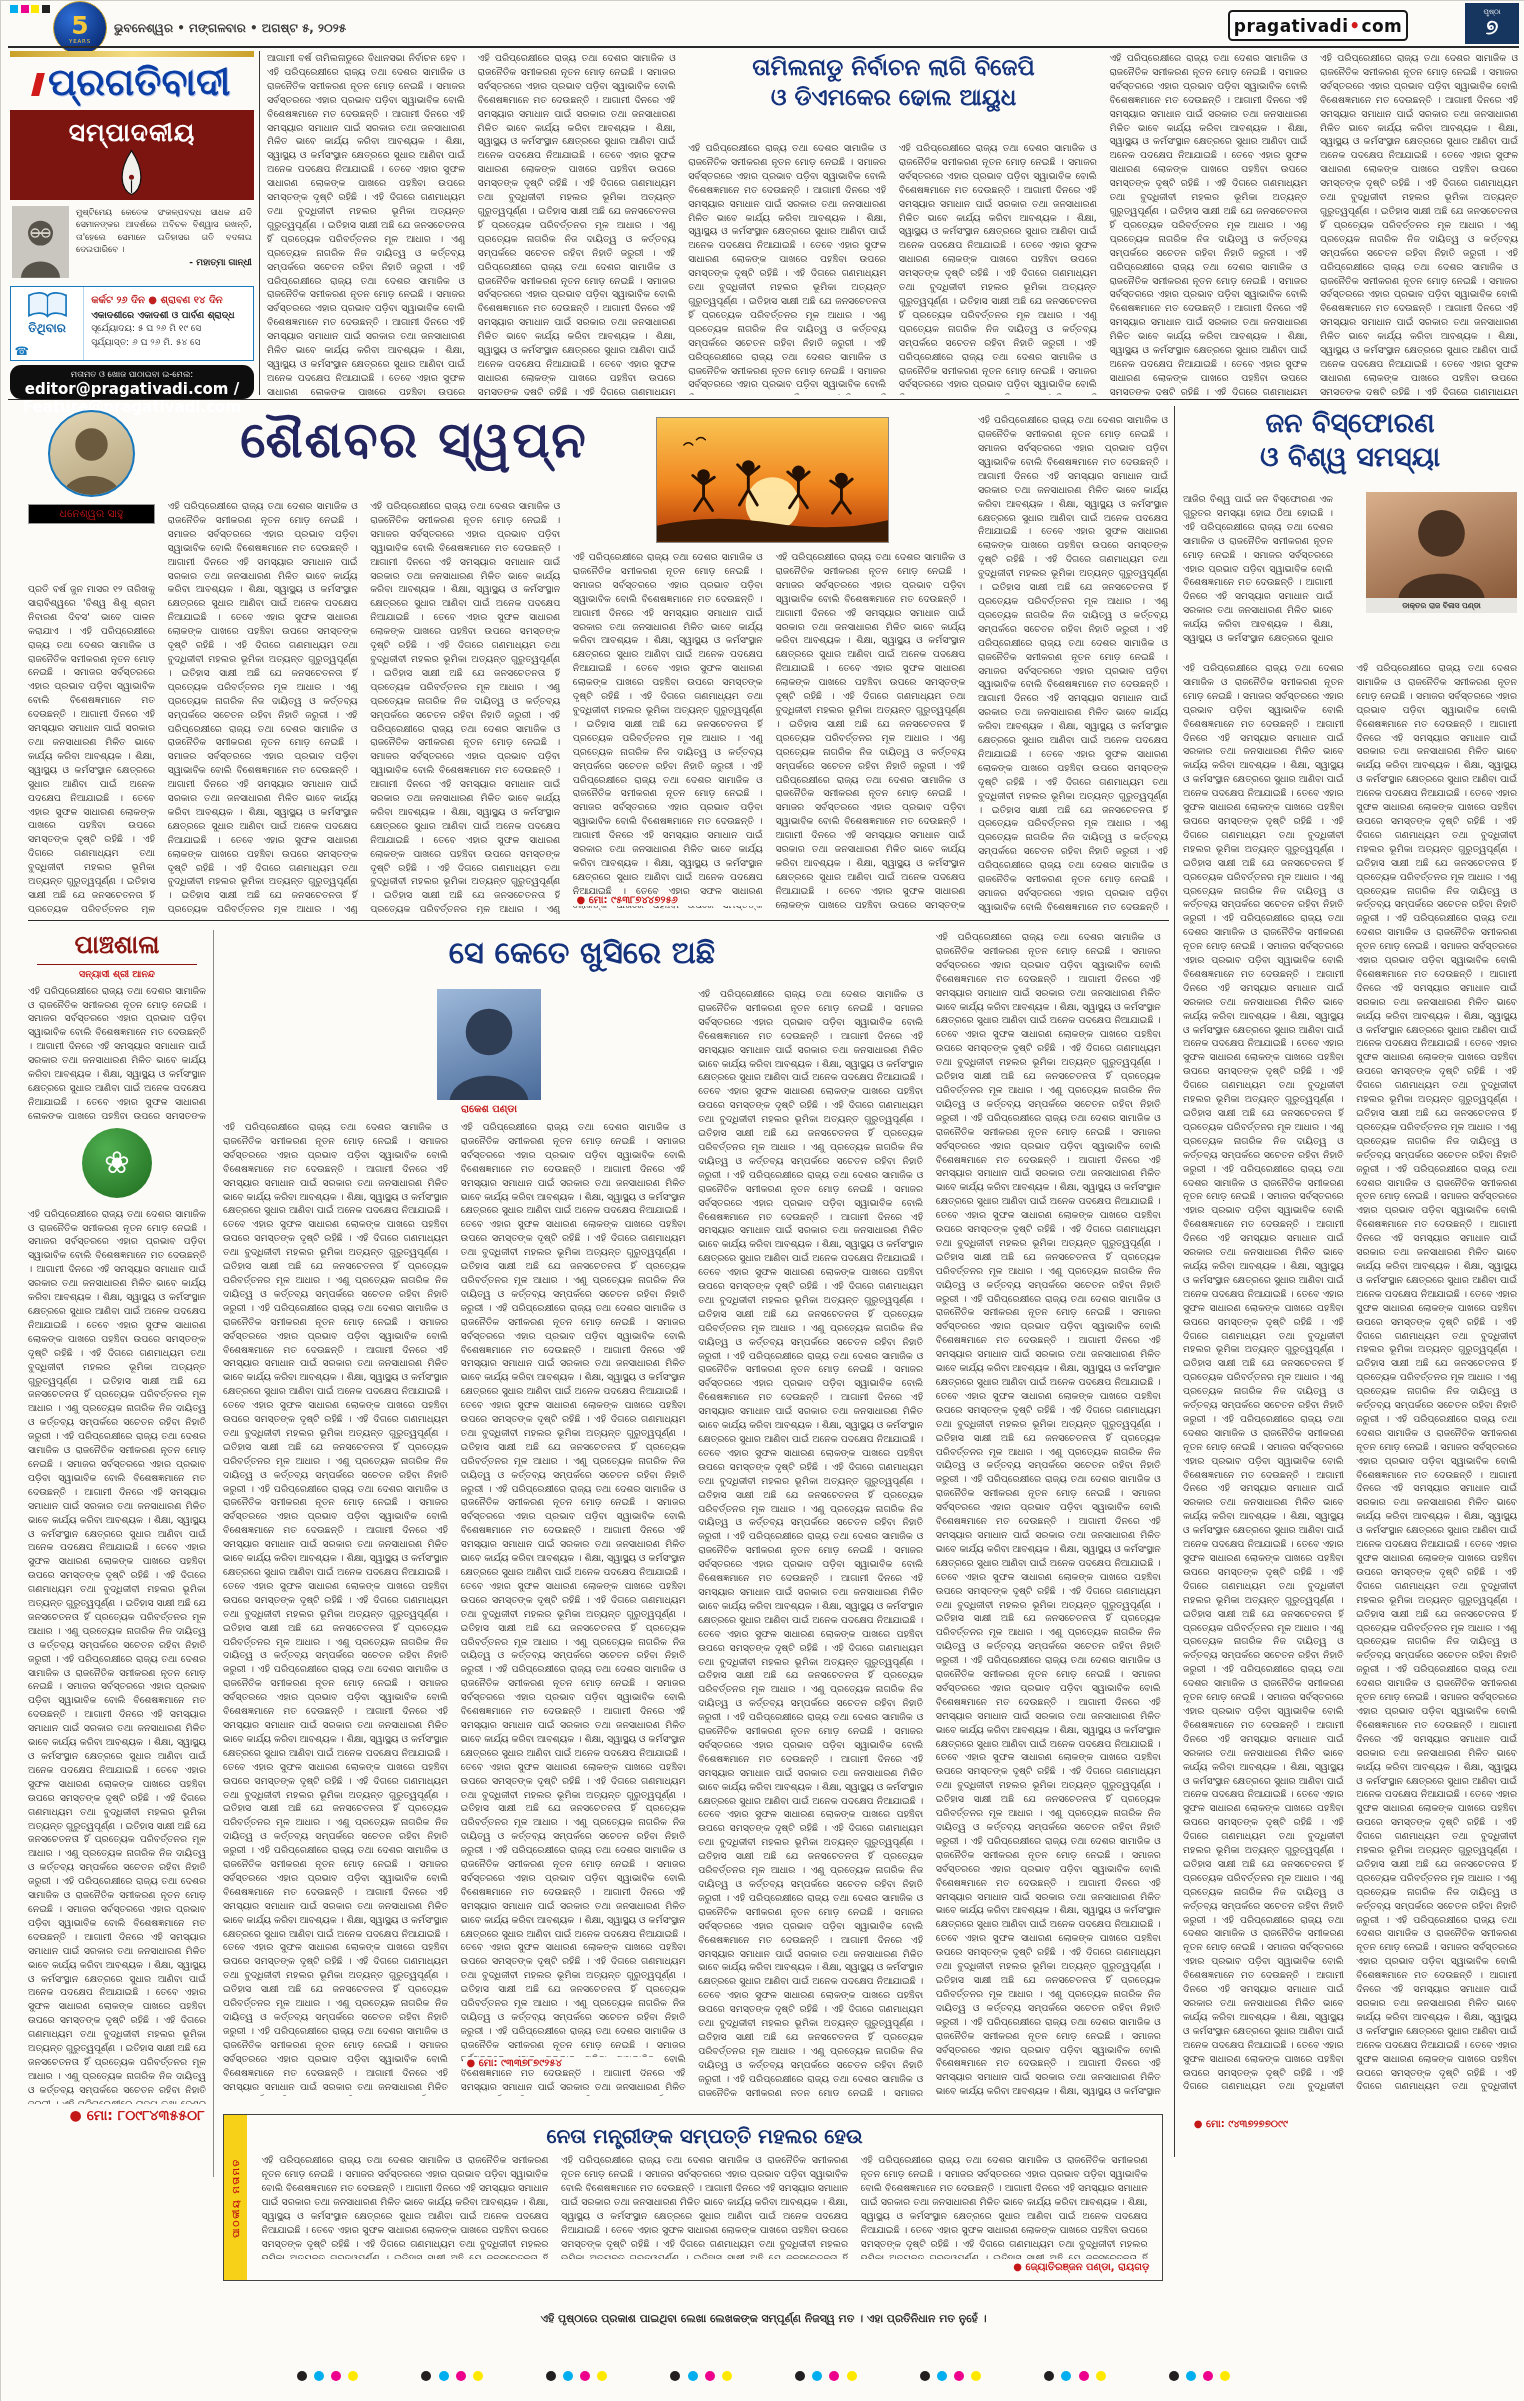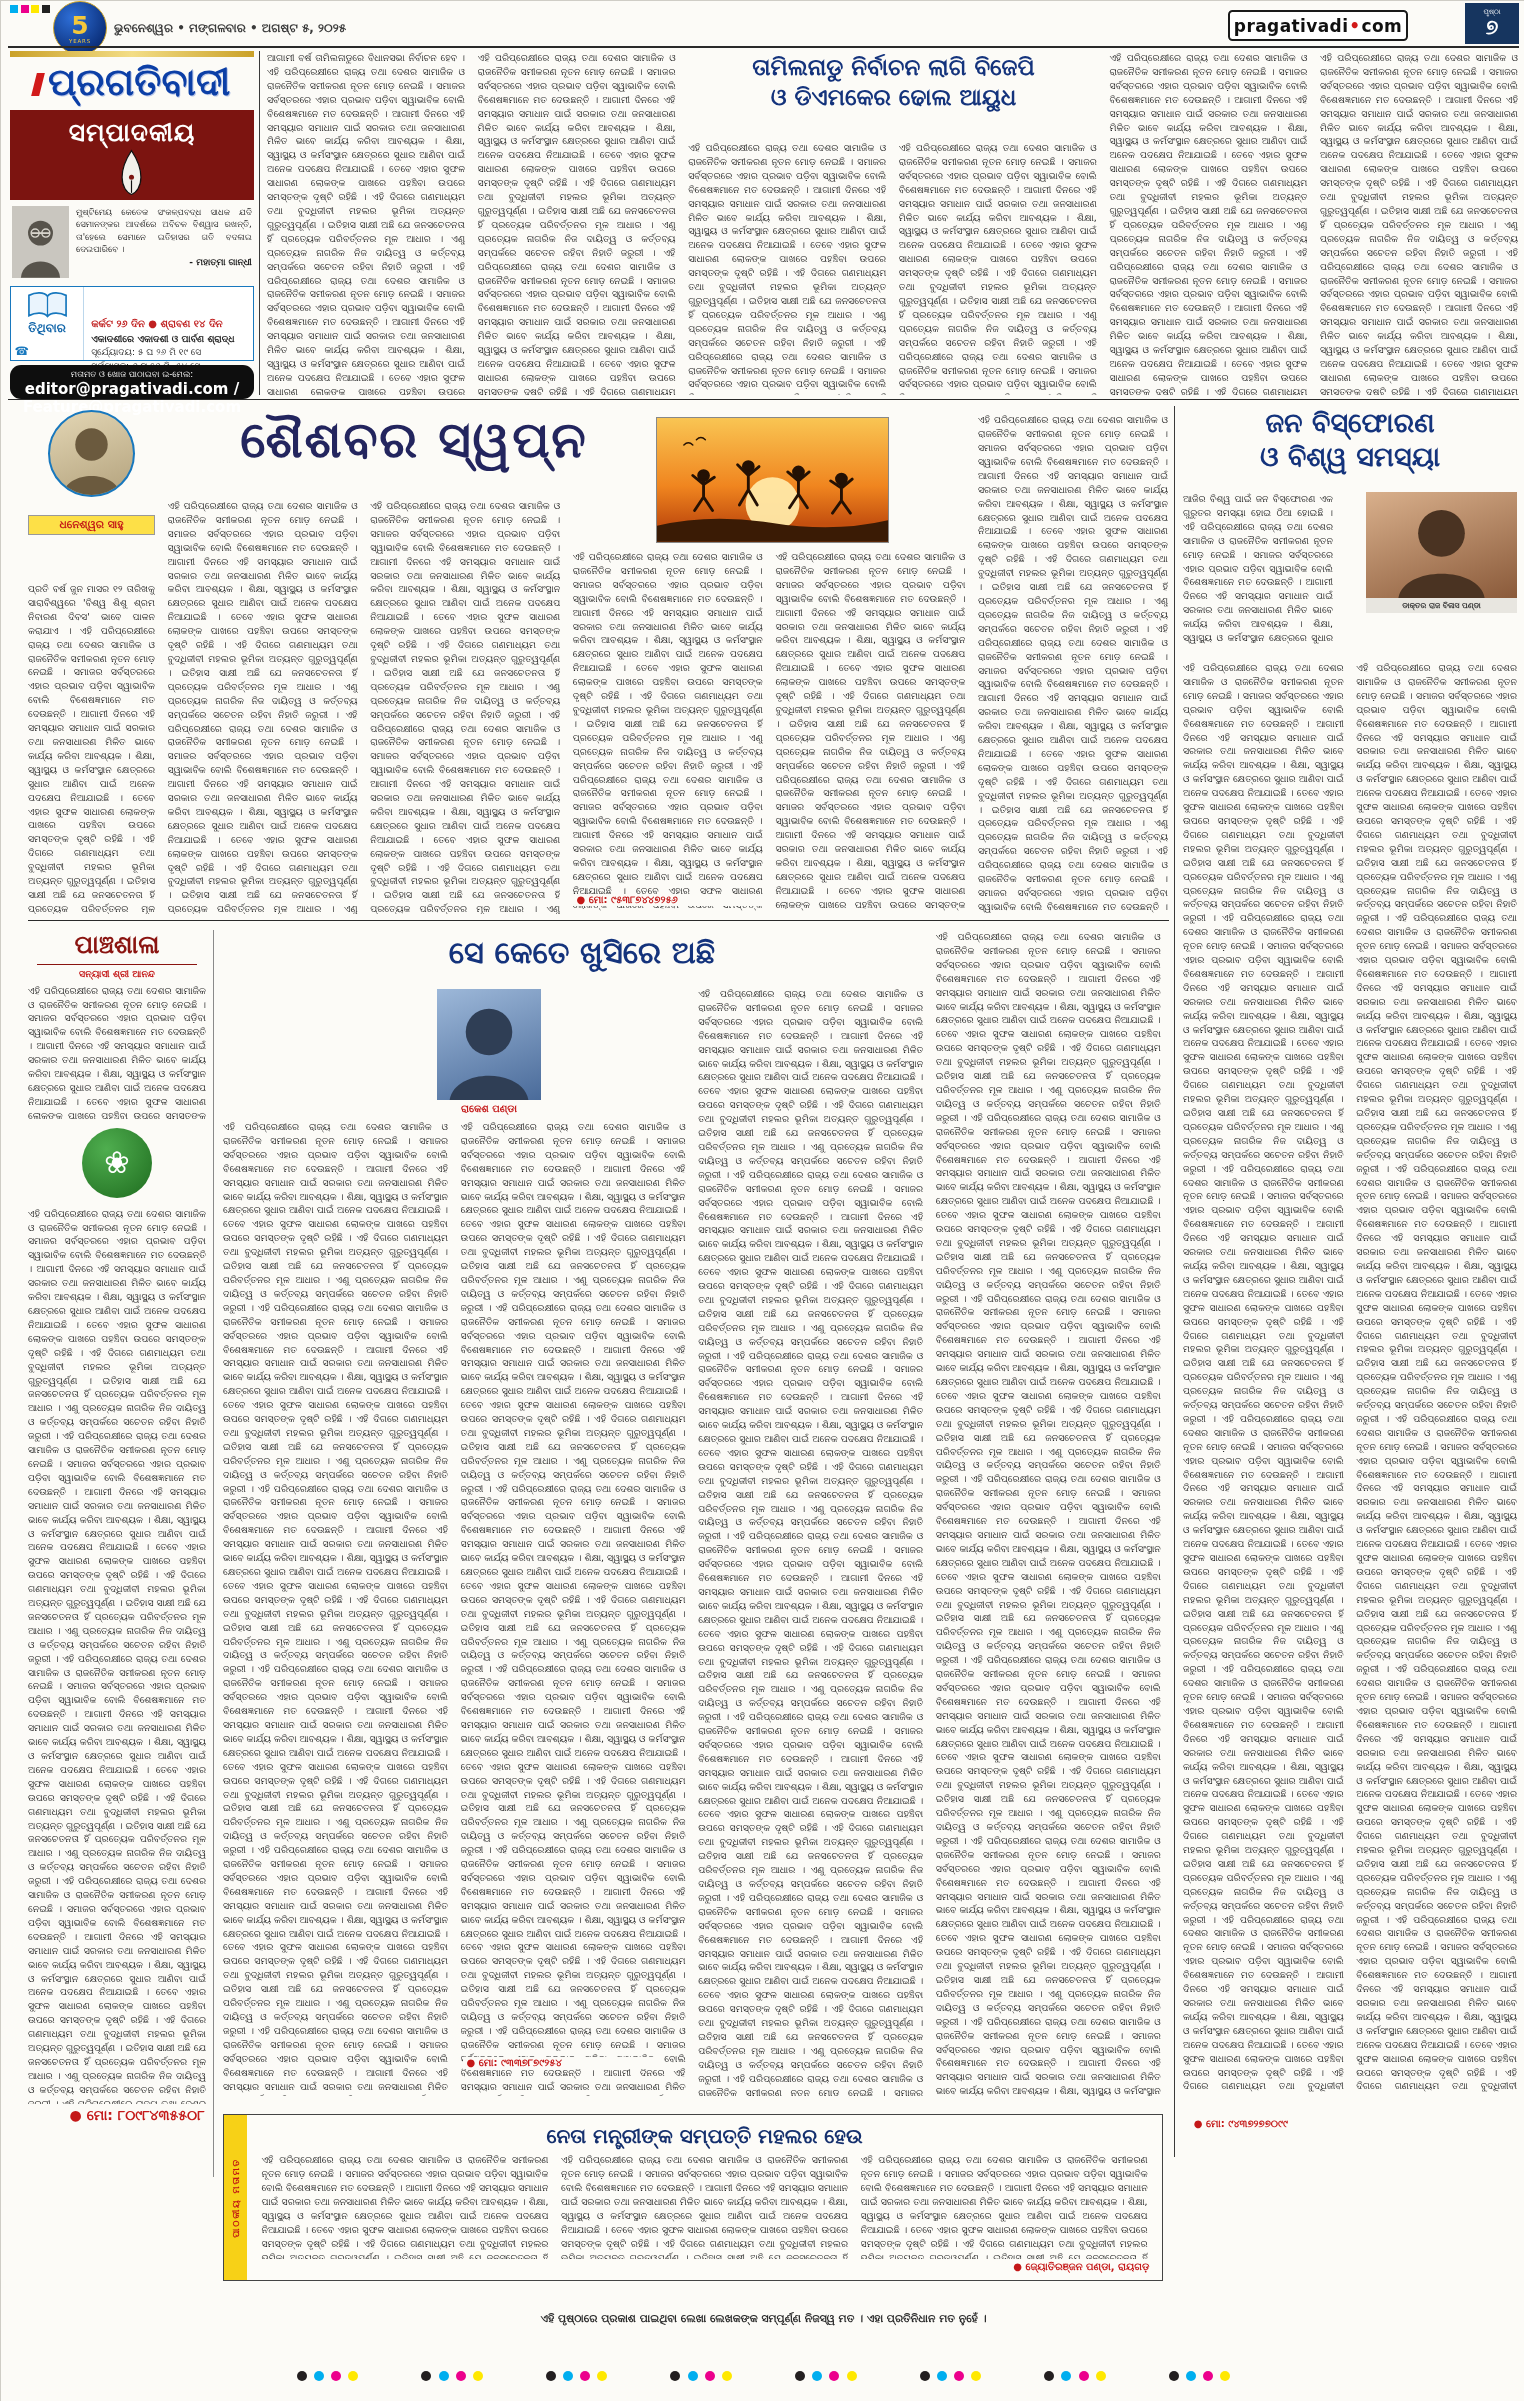--- a/index.html
+++ b/index.html
@@ -39,32 +39,32 @@
   .edit-box{background:#7c1410;color:#fff;text-align:center;position:relative;}
   .edit-box .t{font-size:25px;font-weight:bold;padding-top:8px;letter-spacing:0.9px;}
   .quote-block{display:flex;gap:7.2px;}
   .gandhi{width:57px;height:72px;background:#c9c6bf;flex:none;}
   .quote-txt{font-size:8.5px;line-height:1.45;text-align:justify;color:#222;}
   .quote-auth{font-size:9px;font-weight:bold;text-align:right;color:#1a1a1a;margin-top:1.8px;}
   .panchang{border:1.8px solid #1878be;display:flex;background:#fff;}
   .panchang .left{width:72px;flex:none;border-right:0.9px solid #bcd7ec;display:flex;flex-direction:column;
                   align-items:center;padding-top:5.4px;position:relative;}
   .panchang .ttl{color:#0e63a8;font-weight:bold;font-size:12px;margin-top:1.8px;}
-  .panchang .right{padding:5.4px 7.2px 3.6px 7.2px;font-size:9px;line-height:1.55;margin-top:24px;}
+  .panchang .right{padding:5.4px 7.2px 3.6px 7.2px;font-size:9px;line-height:1.55;}
   .pl1{color:#c02020;font-weight:bold;font-size:10px;}
   .pl2{color:#222;font-weight:bold;font-size:9.4px;}
   .contact-bar{background:#0e0e0e;color:#fff;text-align:center;padding-top:3.6px;}
   .contact-bar .l1{font-size:8.5px;}
   .contact-bar .l2{font-size:15px;font-weight:bold;}
   
   .feat-headline{font-size:50px;font-weight:900;color:#23255e;text-align:center;letter-spacing:1.8px;}
   .author-card{text-align:center;}
   .author-card .ring{width:83px;height:83px;border-radius:50%;border:2.7px solid #1878be;margin:0 auto;
                      background:linear-gradient(160deg,#e3d6b4,#b3a27d);overflow:hidden;}
-  .name-box{border:0.9px solid #999;margin-top:18px;padding:2.7px 1.8px;font-size:10.8px;font-weight:bold;color:#c41818;background:#fde047;}
+  .name-box{border:0.9px solid #999;margin-top:7px;padding:2.7px 1.8px;font-size:10.8px;font-weight:normal;color:#c41818;background:#000000;}
   .sunset{background:linear-gradient(180deg,#f9c553 0%,#f0851f 55%,#c4500f 85%);border:0.9px solid #888;}
   
   .pop-headline{font-size:27px;line-height:1.25;}
   .photo-card .ph{height:106px;background:linear-gradient(160deg,#d9b08c,#8a5a3a);}
   .photo-card .cap{background:#e8e6e0;font-size:7.6px;text-align:center;padding:2.7px 1.8px;font-weight:bold;color:#333;}
   
   .pan-title{font-size:25px;font-weight:900;color:#8a1410;text-align:center;}
   .pan-auth{font-size:9.4px;font-weight:bold;color:#c41818;text-align:center;margin:2.7px 0 3.6px 0;}
   .lotus{width:70px;height:70px;border-radius:50%;background:radial-gradient(circle at 35% 30%,#4fae4f,#1e6b1e);
          display:flex;align-items:center;justify-content:center;margin:9px auto;color:#fff;font-size:30.5px;}

